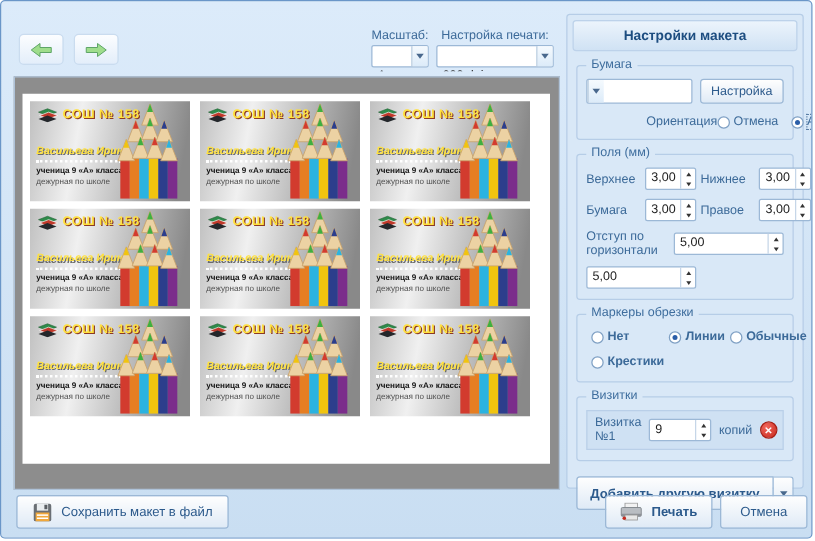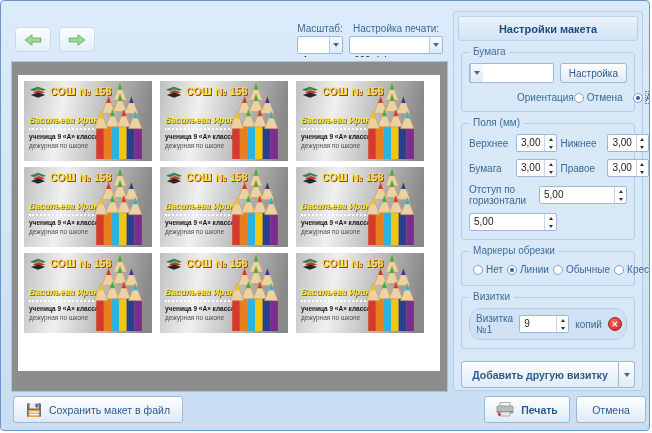--- a/index.html
+++ b/index.html
@@ -77,23 +77,23 @@
   .m-row { display:flex; justify-content:space-between; align-items:center; margin-top:7px; gap:6px; }
   .spin { display:flex; height:18px; background:#fff; border:1px solid #9cb8d6; border-radius:2px; align-items:stretch; }
   .spin-value { flex:1; font-size:10px; padding:2px 4px; color:#1c1c1c; }
   .spin-btns { width:12px; display:flex; flex-direction:column; border-left:1px solid #c6d6e8; }
   .spin-up,.spin-dn { flex:1; display:flex; align-items:center; justify-content:center; }
   .tri-up { width:0; height:0; border-left:2.5px solid transparent; border-right:2.5px solid transparent; border-bottom:3.5px solid #333; }
   .tri-dn { width:0; height:0; border-left:2.5px solid transparent; border-right:2.5px solid transparent; border-top:3.5px solid #333; }
   .spin.sm { width:50px; flex:none; }
   .spin.wide { width:88px; flex:none;gap:40px; }
 
-  .marks-grid { display:grid; grid-template-columns:1fr 1fr 1fr 1fr; gap:9px 4px; padding:2px 4px; }
-
-  .vcard-row { background:#cfe1f3; border:1px solid #b9cfe8; border-radius:12px;
+  .marks-grid { display:grid; grid-template-columns:1fr 1fr 1fr; gap:9px 4px; padding:2px 4px;font-weight:bold; }
+
+  .vcard-row { background:#cfe1f3; border:1px solid #b9cfe8; border-radius:0;
                display:flex; align-items:center; padding:4px 6px; gap:6px; }
   .vcard-row .field-label { flex:1; }
   .delete-btn { width:14px; height:14px; border-radius:50%; flex:none;
                 background:radial-gradient(circle at 35% 30%, #f2665c, #c62a1e);
                 border:1px solid #a81f15; color:#fff; font-size:8px; font-weight:bold;
                 display:flex; align-items:center; justify-content:center; }
 
   .add-btn { display:flex; margin:12px 7px 0; height:27px; }
   .add-main { flex:1; border:1px solid #9cb8d6; border-radius:3px 0 0 3px;
               background:linear-gradient(#fefefe,#dfeaf6);

